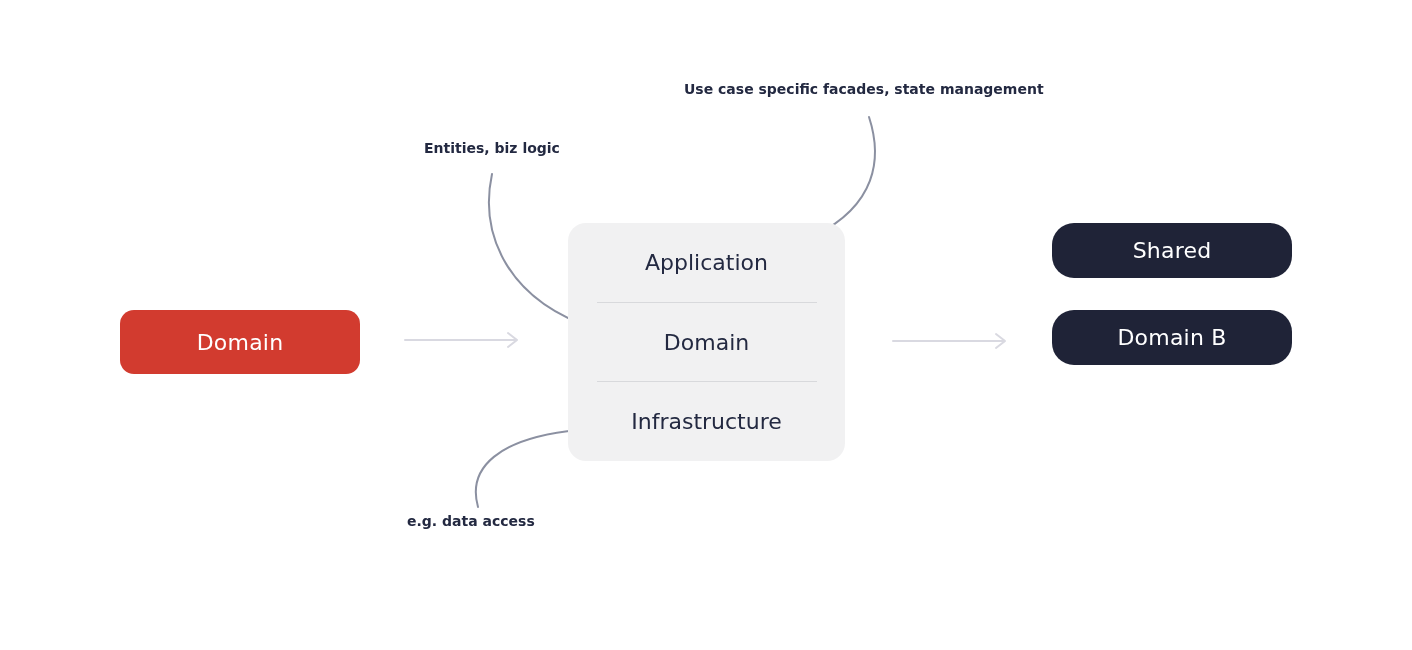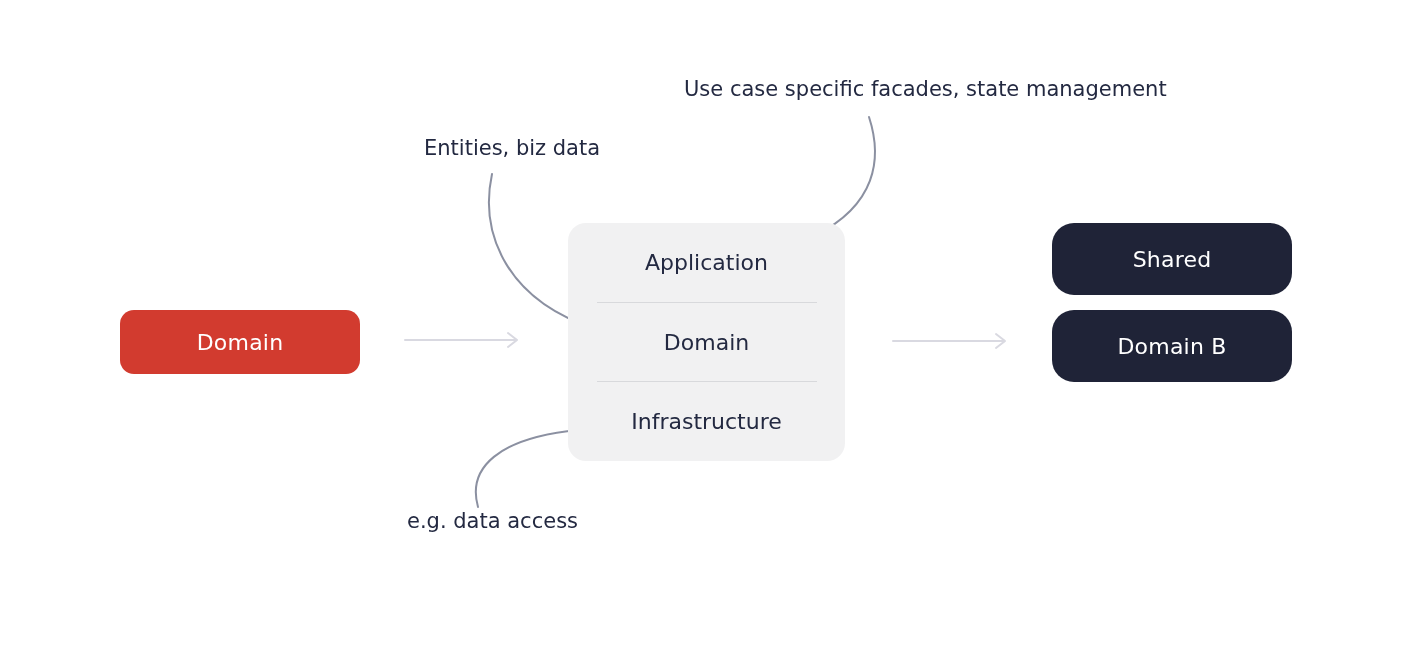--- a/index.html
+++ b/index.html
@@ -38,21 +38,21 @@
   }
   .node-red{
     left:120px;top:310px;
     width:240px;height:64px;
     background:var(--accent-red);
     color:#ffffff;
     border-radius:14px;
   }
   .node-navy{
     left:1052px;
-    width:240px;height:72px;
+    width:240px;height:55px;
     background:var(--navy);
     color:#ffffff;
     border-radius:22px;
   }
   .node-navy.t0{top:223px;}
   .node-navy.t1{top:310px;}
   .node-navy.t2{top:394px;}
   .layers-panel{
     position:absolute;
     left:568px;top:223px;
@@ -71,22 +71,22 @@
     color:var(--text-dark);
   }
   .layer-divider{
     height:1px;
     background:var(--divider);
     margin-left:29px;
     margin-right:28px;
   }
   .annotation{
     position:absolute;
-    font-size:21px;
-    font-weight:400;
+    font-size:14px;
+    font-weight:700;
     color:var(--text-dark);
     white-space:nowrap;
     line-height:22px;
   }
   .note-application{left:684px;top:78px;}
   .note-domain{left:424px;top:137px;}
   .note-infrastructure{left:407px;top:510px;}
 </style>
 </head>
 <body>
@@ -140,16 +140,16 @@
   </div>
 
   <div class="node node-navy t0">
     <span>Shared</span>
   </div>
   <div class="node node-navy t1">
     <span>Domain B</span>
   </div>
 
   <div class="annotation note-application">Use case specific facades, state management</div>
-  <div class="annotation note-domain">Entities, biz data</div>
+  <div class="annotation note-domain">Entities, biz logic</div>
   <div class="annotation note-infrastructure">e.g. data access</div>
 
 </div>
 
 </body></html>

